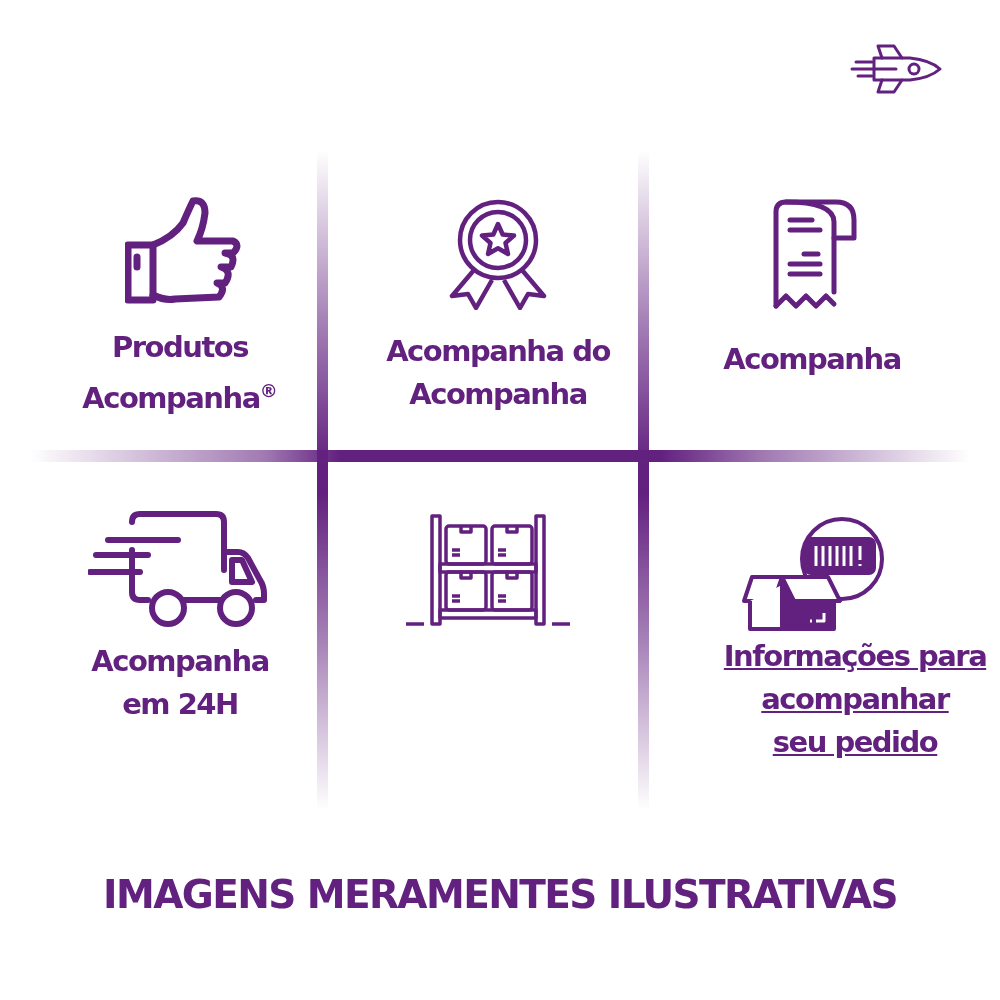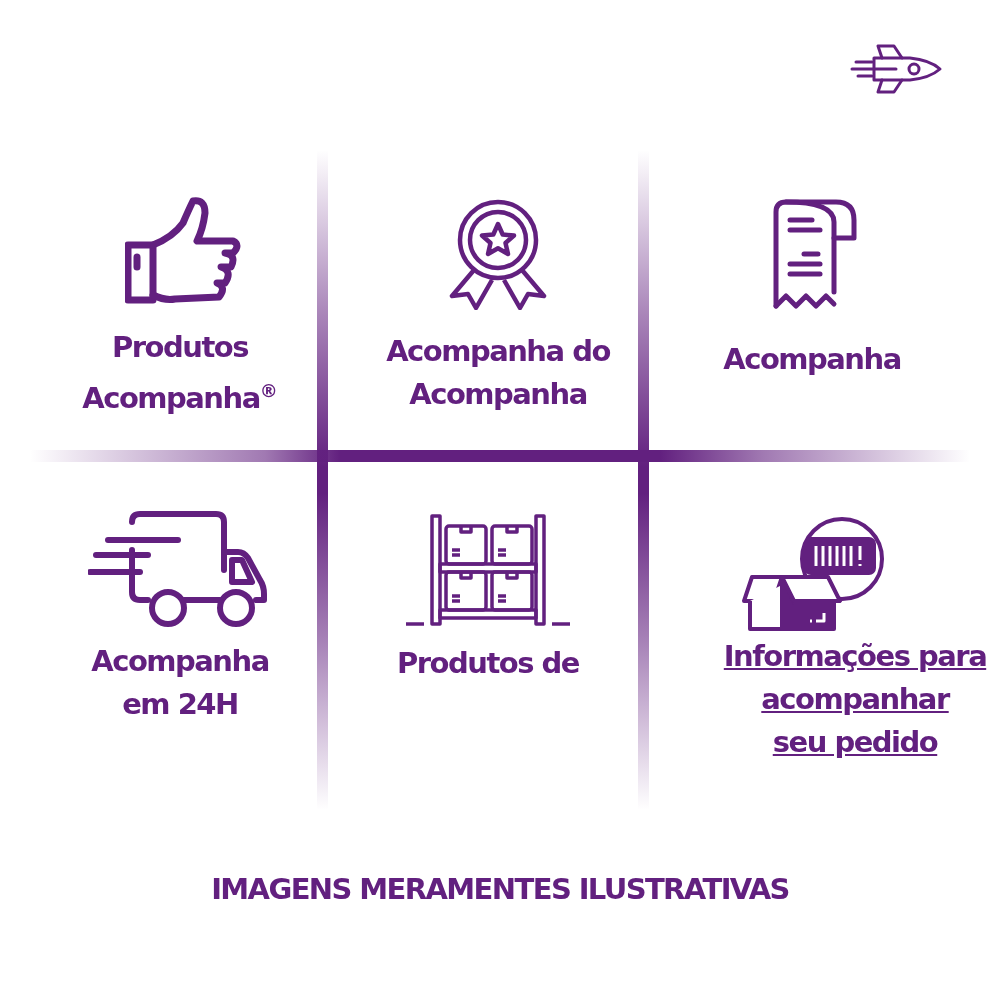--- a/index.html
+++ b/index.html
@@ -8,21 +8,21 @@
   .abs { position:absolute; }
   .vline { position:absolute; width:11px; top:150px; height:660px;
            background: linear-gradient(to bottom, rgba(98,32,127,0) 0%, rgba(98,32,127,0.55) 25%, #62207f 48%, #62207f 52%, rgba(98,32,127,0.55) 75%, rgba(98,32,127,0) 100%); }
   .hline { position:absolute; left:30px; width:940px; top:450px; height:12px;
            background: linear-gradient(to right, rgba(98,32,127,0) 0%, rgba(98,32,127,0.6) 25%, #62207f 33%, #62207f 67%, rgba(98,32,127,0.6) 78%, rgba(98,32,127,0) 100%); }
   .cell { position:absolute; width:300px; text-align:center; }
   .label { font-weight:bold; font-size:29px; line-height:43px; letter-spacing:-1.5px; color:#62207f;text-align:center; }
   .label sup { font-size:18px; letter-spacing:0; }
   .icon svg { display:block; margin:0 auto; }
   .footer { position:absolute; top:872px; left:0; width:1000px; text-align:center;
-            font-weight:bold; font-size:29px; letter-spacing:-1.6px; color:#62207f; }
+            font-weight:bold; font-size:39px; letter-spacing:-1.6px; color:#62207f; }
 </style>
 </head>
 <body>
 
 <div class="abs" style="left:850px;top:40px;width:95px;height:58px;">
   <svg width="95" height="58" viewBox="0 0 95 58" fill="none" stroke="#62207f" stroke-width="3" stroke-linejoin="round" stroke-linecap="round">
     <path d="M24 18 L60 18 Q80 20 90 29 Q80 38 60 40 L24 40 Z"></path>
     <path d="M32 18 L28 6 L44 6 L52 18"></path>
     <path d="M32 40 L28 52 L44 52 L52 40"></path>
     <circle cx="64" cy="29" r="5"></circle>
@@ -126,21 +126,20 @@
         <line x1="92" y1="43" x2="100" y2="43"></line>
       <line x1="46" y1="84" x2="54" y2="84"></line>
         <line x1="46" y1="89" x2="54" y2="89"></line>
       <line x1="92" y1="84" x2="100" y2="84"></line>
         <line x1="92" y1="89" x2="100" y2="89"></line>
       <line x1="0" y1="112" x2="18" y2="112"></line>
         <line x1="146" y1="112" x2="164" y2="112"></line>
     </svg>
   </div>
   <div class="label" style="margin-top:14px;">
-    <div>Produtos de</div>
   </div>
 </div>
 
 <div class="cell" style="left:665px;top:515px;text-decoration:underline;">
   <div class="icon">
     <svg width="150" height="116" viewBox="0 0 150 116" fill="none" stroke="#62207f" stroke-width="4" stroke-linejoin="round">
       <circle cx="102" cy="44" r="40" fill="#ffffff"></circle>
       <rect x="66" y="24" width="68" height="34" rx="5" fill="#62207f"></rect>
       <g stroke="#ffffff" stroke-width="3">
         <line x1="76" y1="31" x2="76" y2="51"></line>

